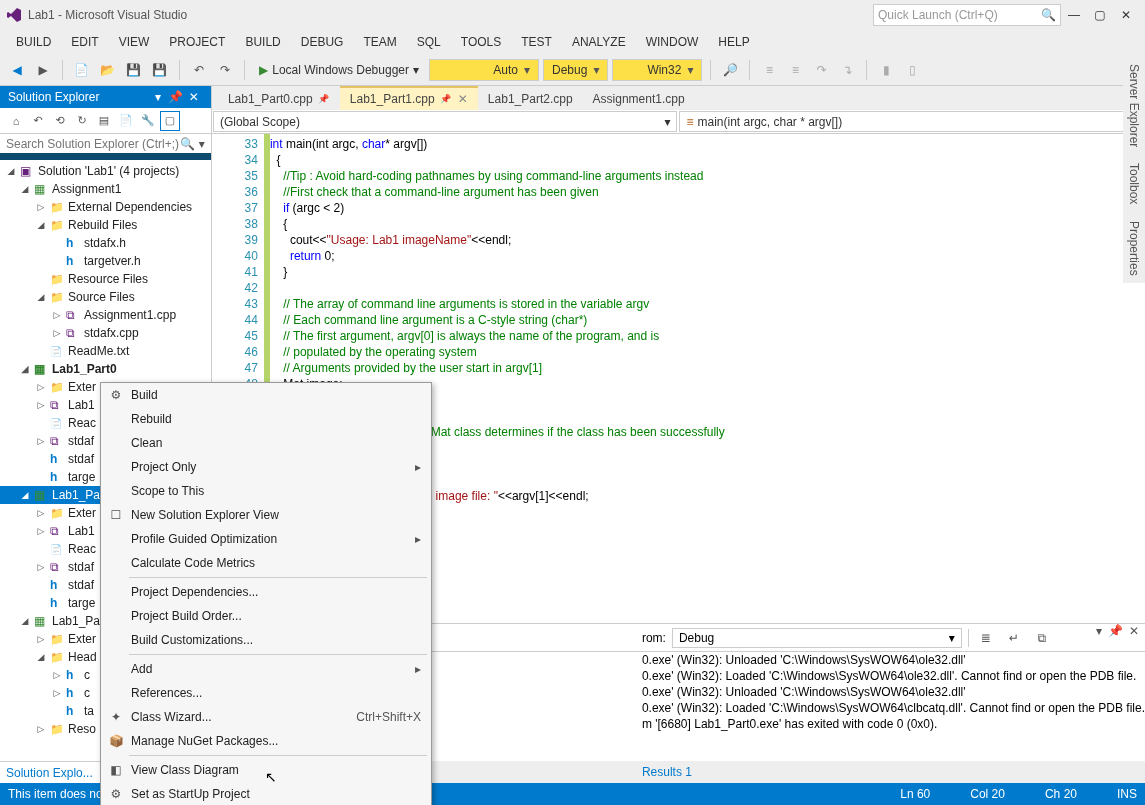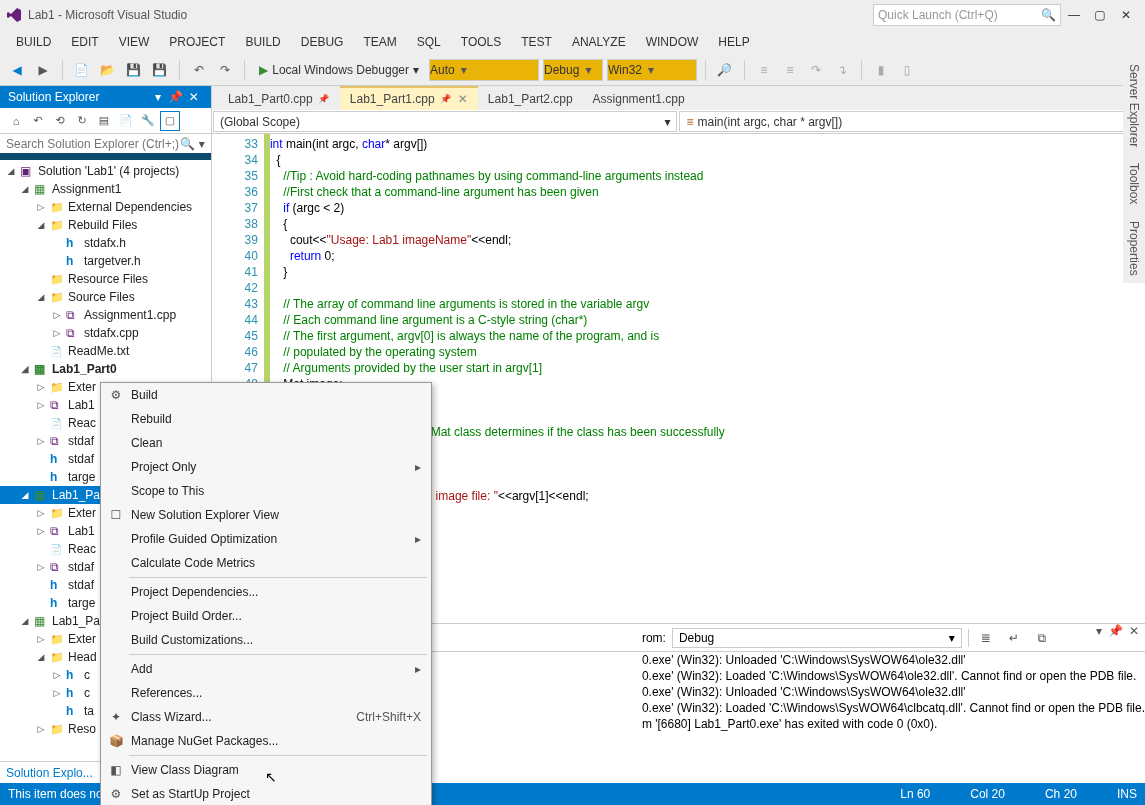--- a/index.html
+++ b/index.html
@@ -11,21 +11,21 @@
 .quicklaunch { width: 188px; height: 22px; border: 1px solid #ccc; background: #fff; padding: 0 4px; color: #999; display:flex; align-items:center; }
 .quicklaunch .search-icon { margin-left: auto; color:#555; }
 .win-btn { width: 26px; height: 22px; display:flex; align-items:center; justify-content:center; color:#333; }
 .menubar { height: 24px; background: #eee; display: flex; align-items: center; padding: 0 6px; gap: 0; }
 .menubar span { padding: 4px 10px; color: #333; }
 .toolbar { height: 32px; background: #eee; display:flex; align-items:center; padding: 0 6px; gap:4px; border-bottom:1px solid #ccc; }
 .tb-btn { width: 22px; height:22px; display:flex; align-items:center; justify-content:center; color:#555; }
 .tb-sep { width:1px; height:20px; background:#ccc; margin:0 4px; }
 .tb-dbg { display:flex; align-items:center; gap:4px; color:#333; padding:0 6px; }
 .tb-dbg .play { color:#388a34; }
-.tb-dd { border:1px solid #ccc; height:22px; padding:0 0; min-width:60px; background:#eab308; display:flex; align-items:center; justify-content:flex-start; color:#333; }
+.tb-dd { border:1px solid #ccc; height:22px; padding:0 8px; min-width:60px; background:#fde047; display:flex; align-items:center; justify-content:flex-end; color:#333; }
 .tb-dd .caret { color:#555; margin-left:6px; }
 .main { display:flex; height: calc(100% - 30px - 24px - 32px - 22px); }
 .left-panel { width: 345px; display:flex; flex-direction:column; background:#fff; border-right:1px solid #ccc; }
 .panel-header { background: #007acc; color:#fff; height: 22px; display:flex; align-items:center; padding:0 8px; }
 .panel-header .ph-spacer { flex:1; }
 .panel-header .ph-btn { width:18px; text-align:center; }
 .panel-tb { height:26px; display:flex; align-items:center; padding:0 6px; gap:2px; border-bottom:1px solid #ccc; }
 .panel-tb .ptb-btn { width:20px; height:20px; display:flex; align-items:center; justify-content:center; color:#555; font-size:11px; }
 .panel-tb .ptb-active { border:1px solid #007acc; }
 .panel-search { height:26px; display:flex; align-items:center; padding:0 6px; border-bottom:7px solid #0c4a6e; }
@@ -451,20 +451,23 @@
         <div class="out-dd">
             <span>Debug</span>
             <span>▾</span>
           </div>
         <span style="width:1px;height:18px;background:#ccc"></span>
         <span class="tb-btn">≣</span>
         <span class="tb-btn">↵</span>
         <span class="tb-btn">⧉</span>
       </div>
       <div class="output-text" id="output"><div>0.exe' (Win32): Unloaded 'C:\Windows\SysWOW64\ole32.dll'</div><div>0.exe' (Win32): Loaded 'C:\Windows\SysWOW64\ole32.dll'. Cannot find or open the PDB file.</div><div>0.exe' (Win32): Unloaded 'C:\Windows\SysWOW64\ole32.dll'</div><div>0.exe' (Win32): Loaded 'C:\Windows\SysWOW64\clbcatq.dll'. Cannot find or open the PDB file.</div><div>m '[6680] Lab1_Part0.exe' has exited with code 0 (0x0).</div></div>
+      <div class="output-tabs">
+          <span>Results 1</span>
+        </div>
     </div>
   </div>
 </div>
 
 <div class="right-tabs">
   <div class="right-tab">Server Explorer</div>
   <div class="right-tab">Toolbox</div>
   <div class="right-tab">Properties</div>
 </div>
 

